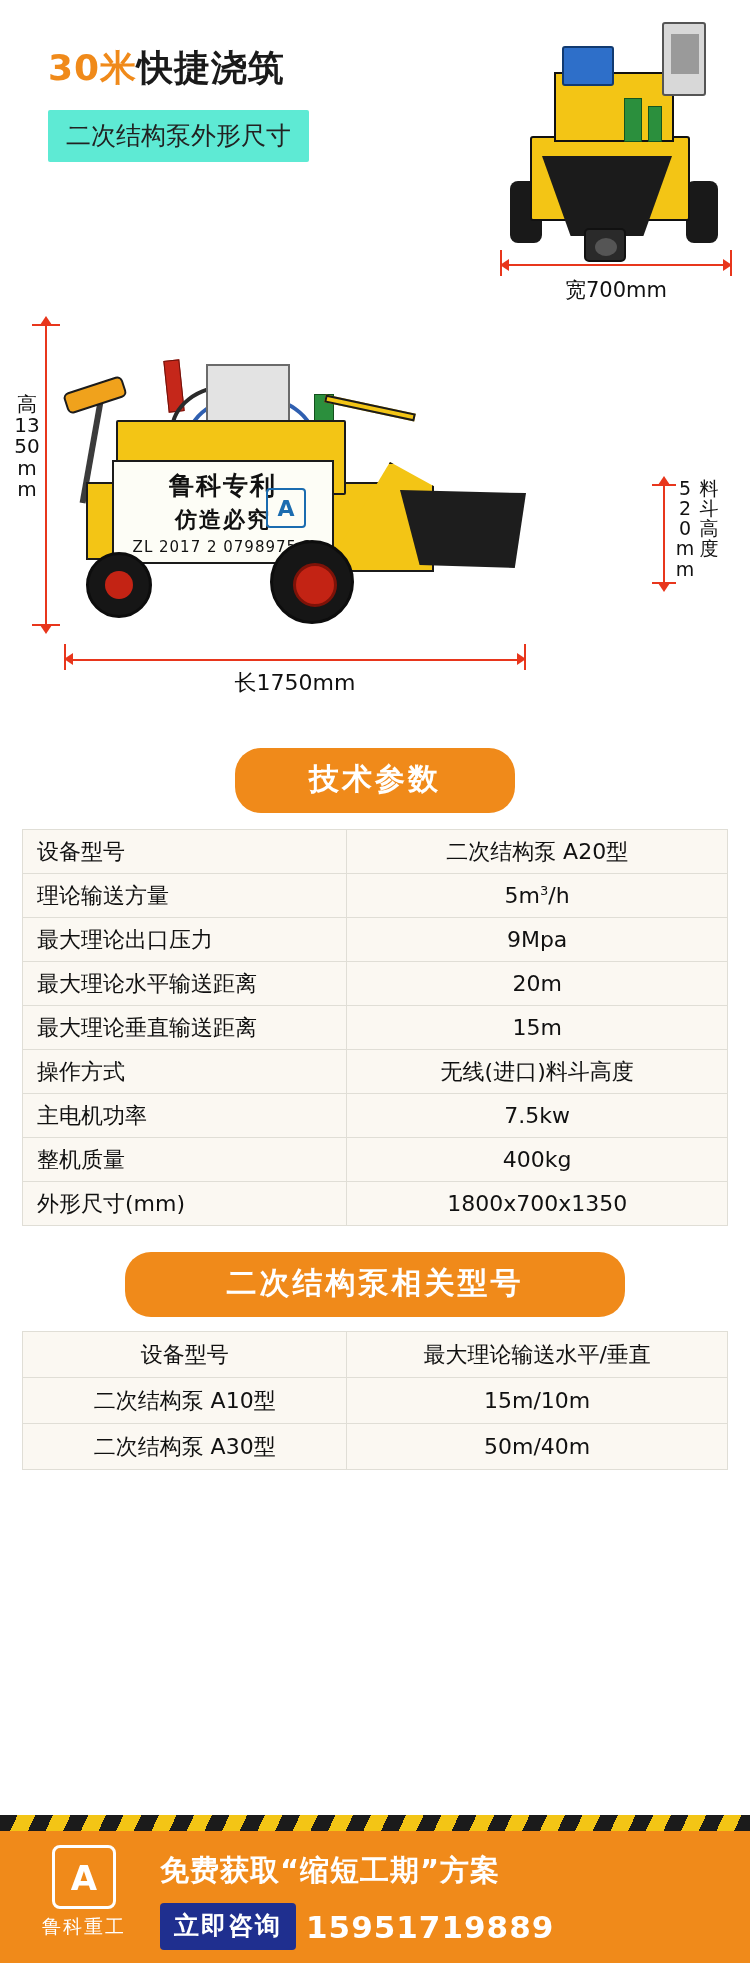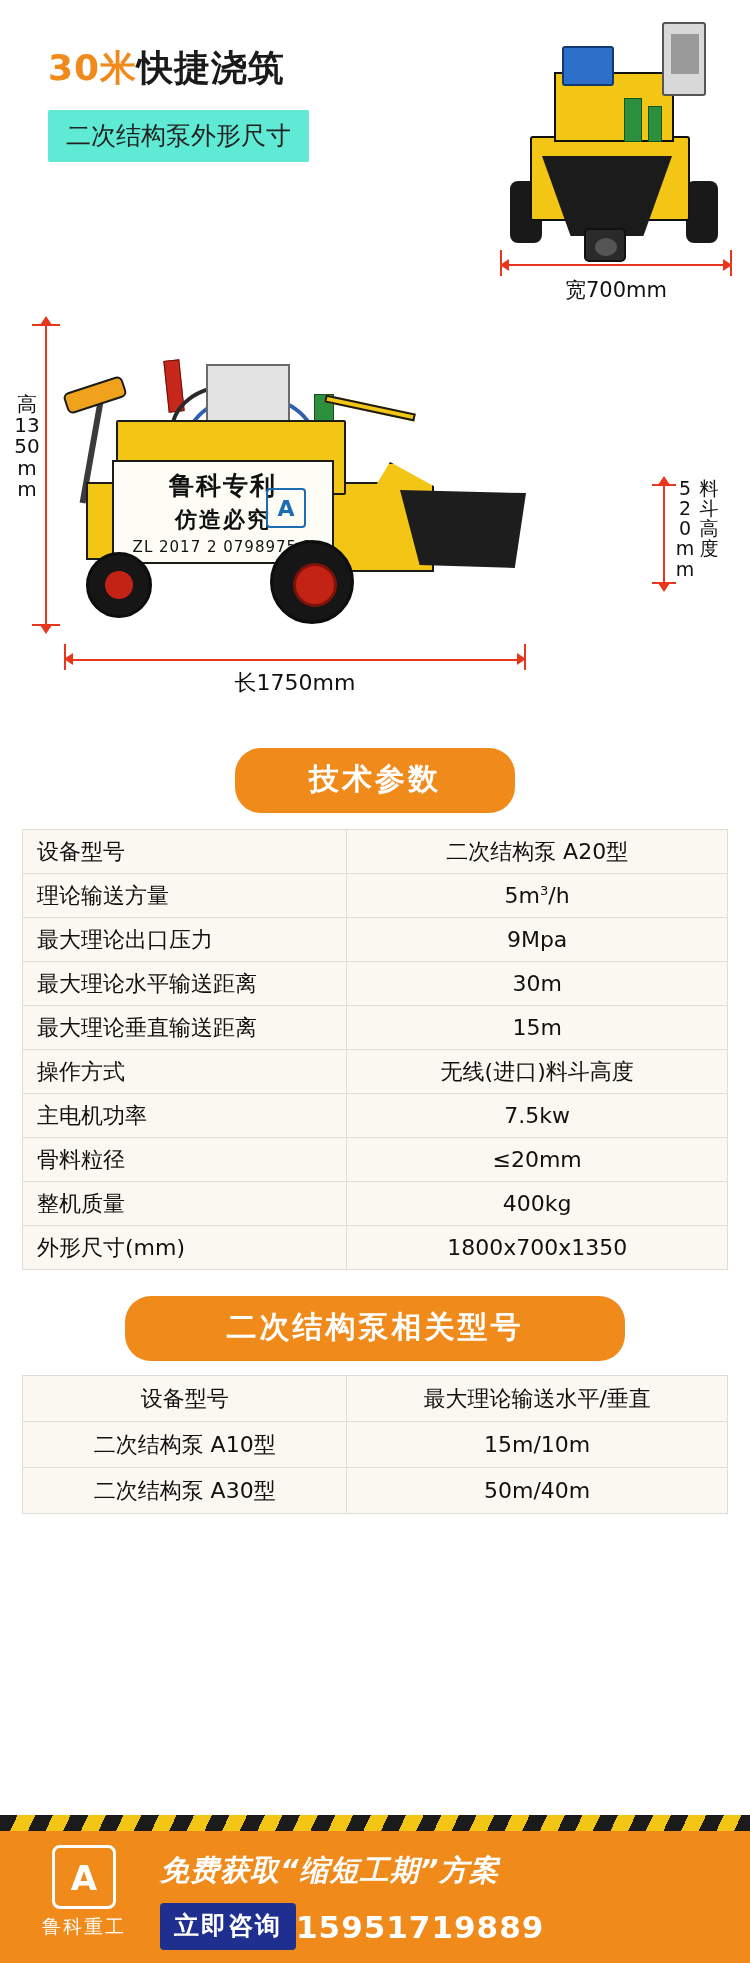--- a/index.html
+++ b/index.html
@@ -484,26 +484,26 @@
   .foot-main {
     position: absolute;
     left: 160px; top: 36px;
     width: 570px;
   }
   .foot-line1 {
     font-size: 29px;
     font-weight: bold;
     color: #fff;
     letter-spacing: 1px;
-    font-style: italic;
   }
   .foot-cta {
     margin-top: 12px;
     display: flex;
     align-items: center;
+    gap: 10px;
   }
   .foot-cta .btn {
     background: #1f2f8f;
     color: #fff;
     font-size: 25px;
     font-weight: bold;
     padding: 6px 14px 8px 14px;
     border-radius: 4px;
     letter-spacing: 2px;
   }
@@ -622,37 +622,33 @@
         <tr>
           <td class="k">理论输送方量</td>
           <td class="v">5m<sup>3</sup>/h</td>
         </tr>
         <tr>
           <td class="k">最大理论出口压力</td>
           <td class="v">9Mpa</td>
         </tr>
         <tr>
           <td class="k">最大理论水平输送距离</td>
-          <td class="v">30m</td>
+          <td class="v">20m</td>
         </tr>
         <tr>
           <td class="k">最大理论垂直输送距离</td>
           <td class="v">15m</td>
         </tr>
         <tr>
           <td class="k">操作方式</td>
           <td class="v">无线(进口)料斗高度</td>
         </tr>
         <tr>
           <td class="k">主电机功率</td>
           <td class="v">7.5kw</td>
-        </tr>
-        <tr>
-          <td class="k">骨料粒径</td>
-          <td class="v">≤20mm</td>
         </tr>
         <tr>
           <td class="k">整机质量</td>
           <td class="v">400kg</td>
         </tr>
         <tr>
           <td class="k">外形尺寸(mm)</td>
           <td class="v">1800x700x1350</td>
         </tr>
       </tbody>

